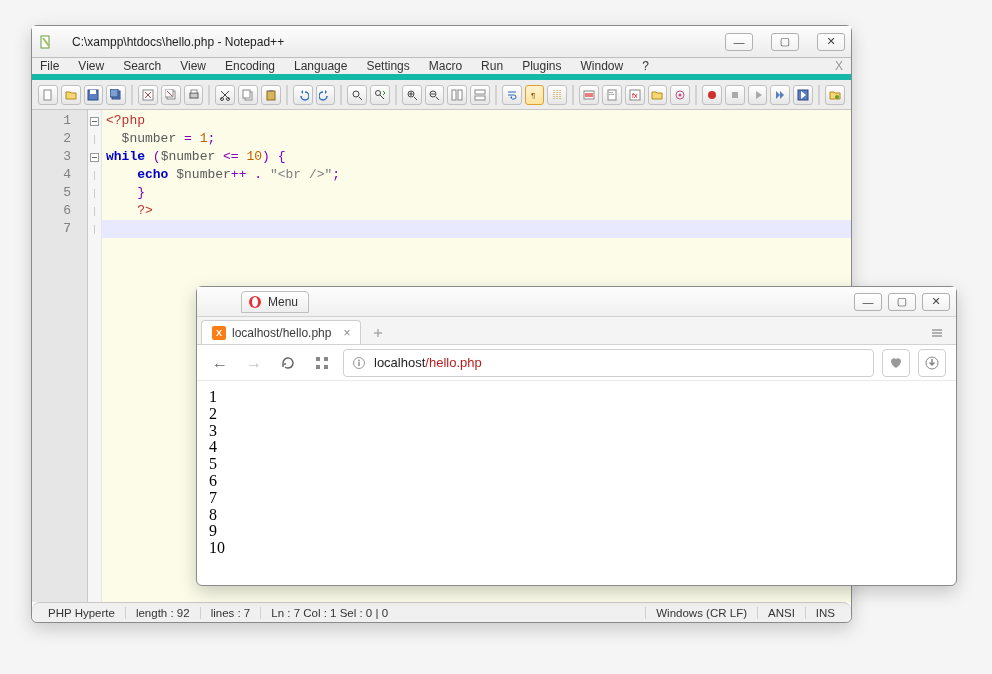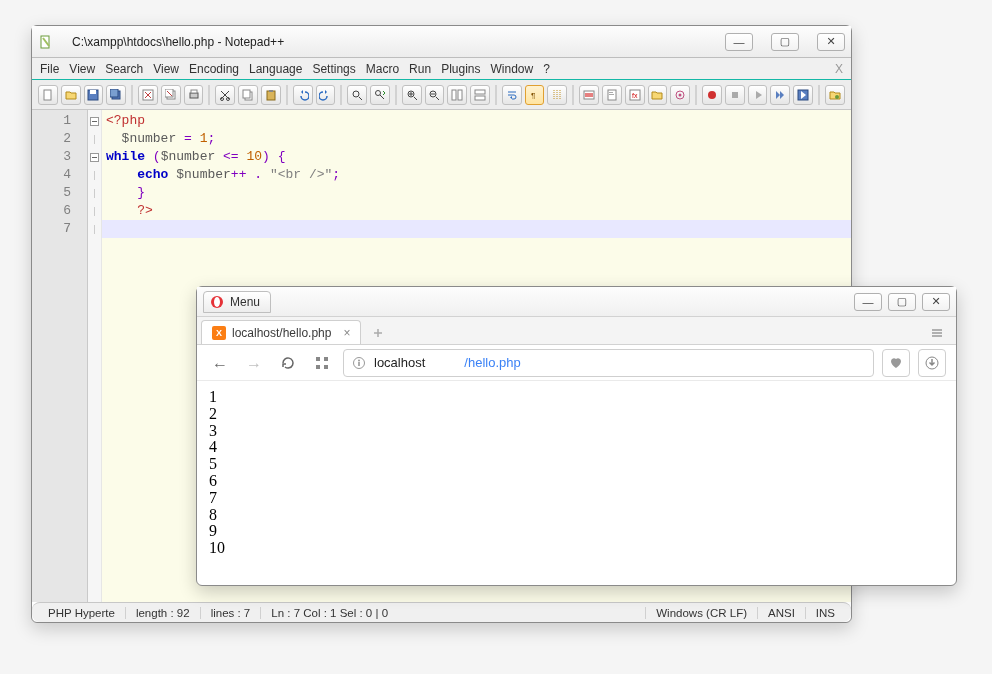--- a/index.html
+++ b/index.html
@@ -43,23 +43,23 @@
     border-radius: 3px;
     margin-left: 6px;
     font-size: 11px;
     color:#444;
   }
   .npp-menu {
     height: 22px;
     background: #f0f0f0;
     display: flex;
     align-items: center;
-    gap: 10px;
+    gap: 19px;
     padding: 0 8px;
-    border-bottom: 1px solid #14b8a6;
+    border-bottom: 6px solid #14b8a6;
     color:#333;
   }
   .npp-menu .closex { margin-left:auto; color:#999; }
   .npp-menu span { font-size:12px; }
   .npp-toolbar {
     height: 30px;
     background: #ededed;
     border-bottom: 1px solid #c7c7c7;
     display: flex;
     align-items: center;
@@ -170,21 +170,21 @@
     padding:0 6px;
     border-bottom:1px solid #d2d2d2;
   }
   .op-menu-btn{
     height:22px;
     border:1px solid #bfbfbf;
     border-radius:4px 4px 0 0;
     background:linear-gradient(#fff,#ededed);
     padding:0 10px 0 6px;
     display:flex; align-items:center; gap:6px;
-    font-size:12px; color:#333;
+    font-size:12px; color:#333;margin-left:38px;
   }
   .op-title .spacer{ flex:1; }
   .op-tabs{
     height:28px; background:#f4f4f4; border-bottom:1px solid #d2d2d2;
     display:flex; align-items:flex-end; padding:0 4px;
   }
   .op-tab{
     height:24px; padding:0 10px;
     background:#fff; border:1px solid #cfcfcf;
     border-bottom:none;
@@ -208,21 +208,21 @@
   }
   .nav-btn.disabled{ color:#c0c0c0; }
   .url-bar{
     flex:1; height:28px;
     border:1px solid #cfcfcf; border-radius:4px;
     display:flex; align-items:center; gap:8px;
     padding:0 8px; background:#fff;
     font-size:13px; color:#555;
   }
   .url-bar .host{ color:#222; }
-  .url-bar .path{ color:#3b82f6;padding-left:39px; }
+  .url-bar .path{ color:#b91c1c; }
   .op-right-icon{
     width:28px; height:28px;
     border:1px solid #cfcfcf; border-radius:4px;
     display:flex; align-items:center; justify-content:center;
     color:#777;
   }
   .op-content{
     flex:1; padding:8px 12px;
     font-family:"Times New Roman", serif;
     font-size:16px; color:#000;

